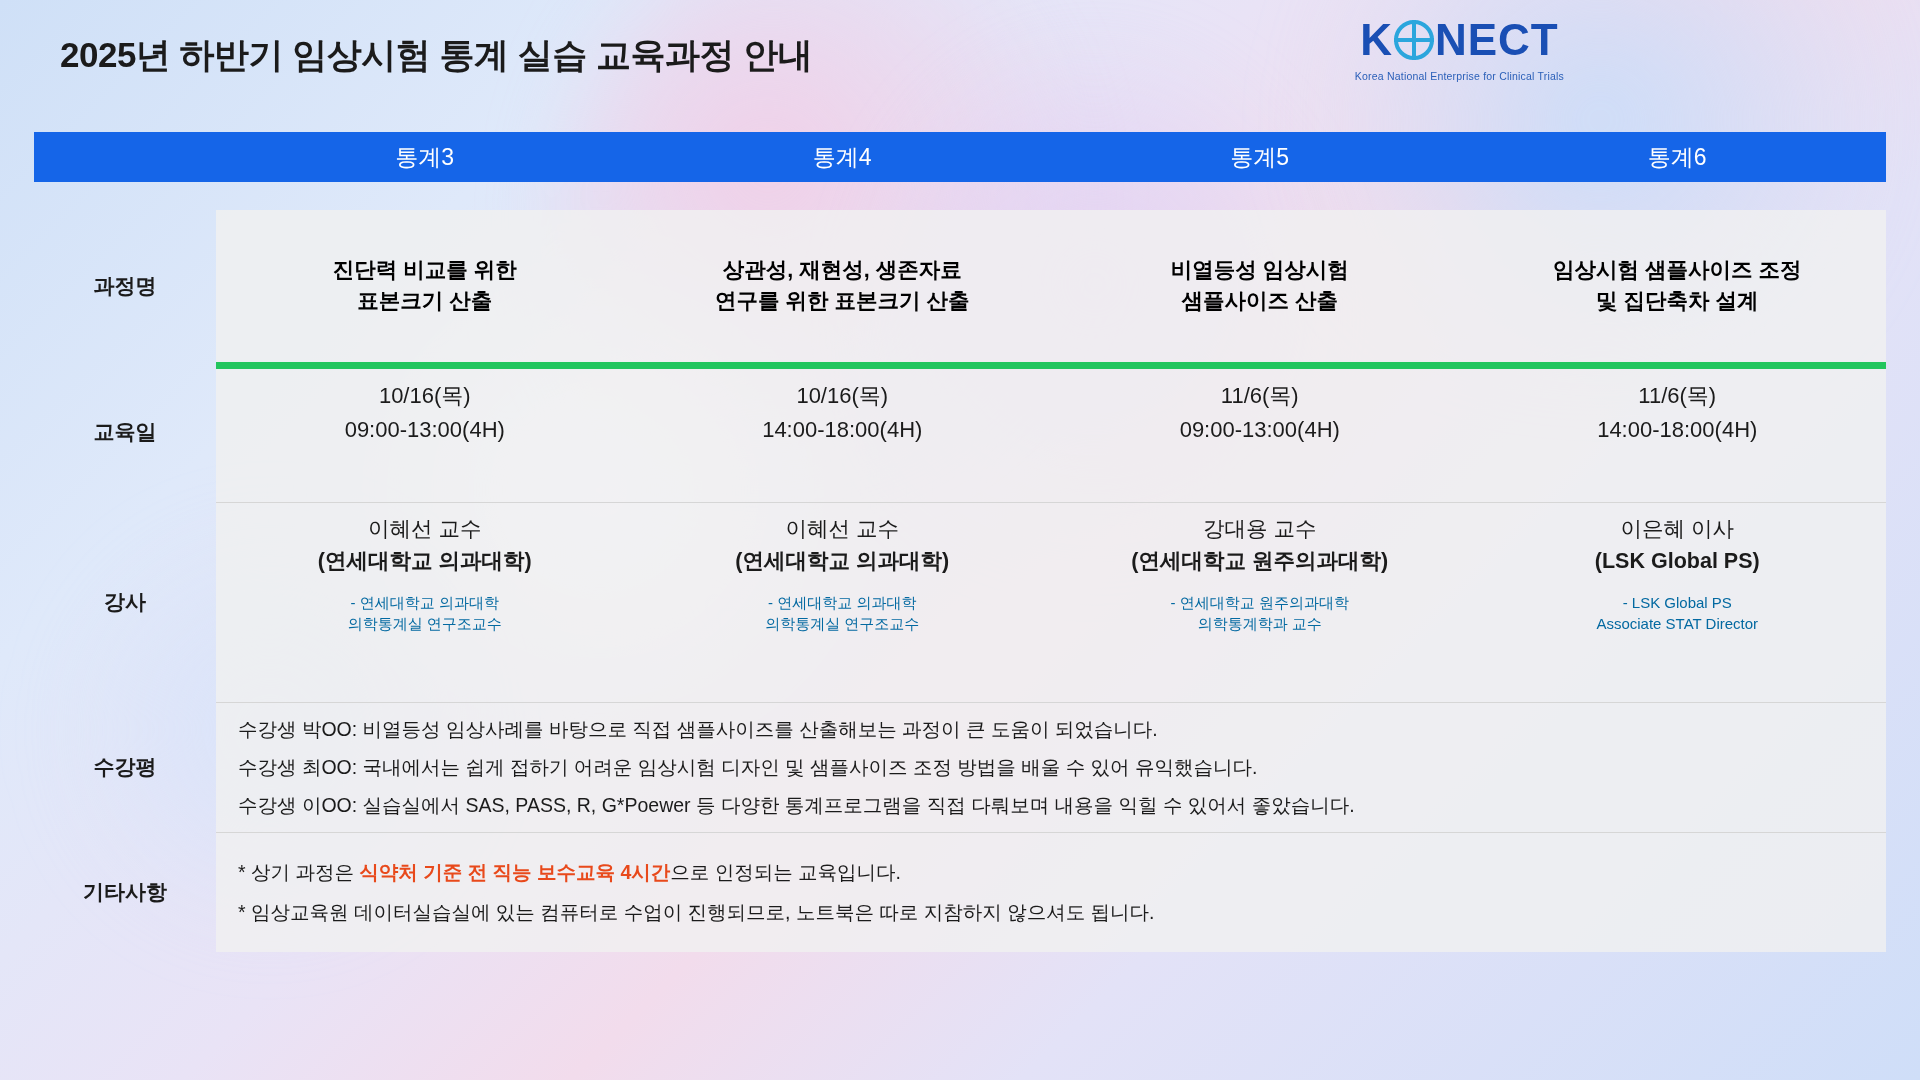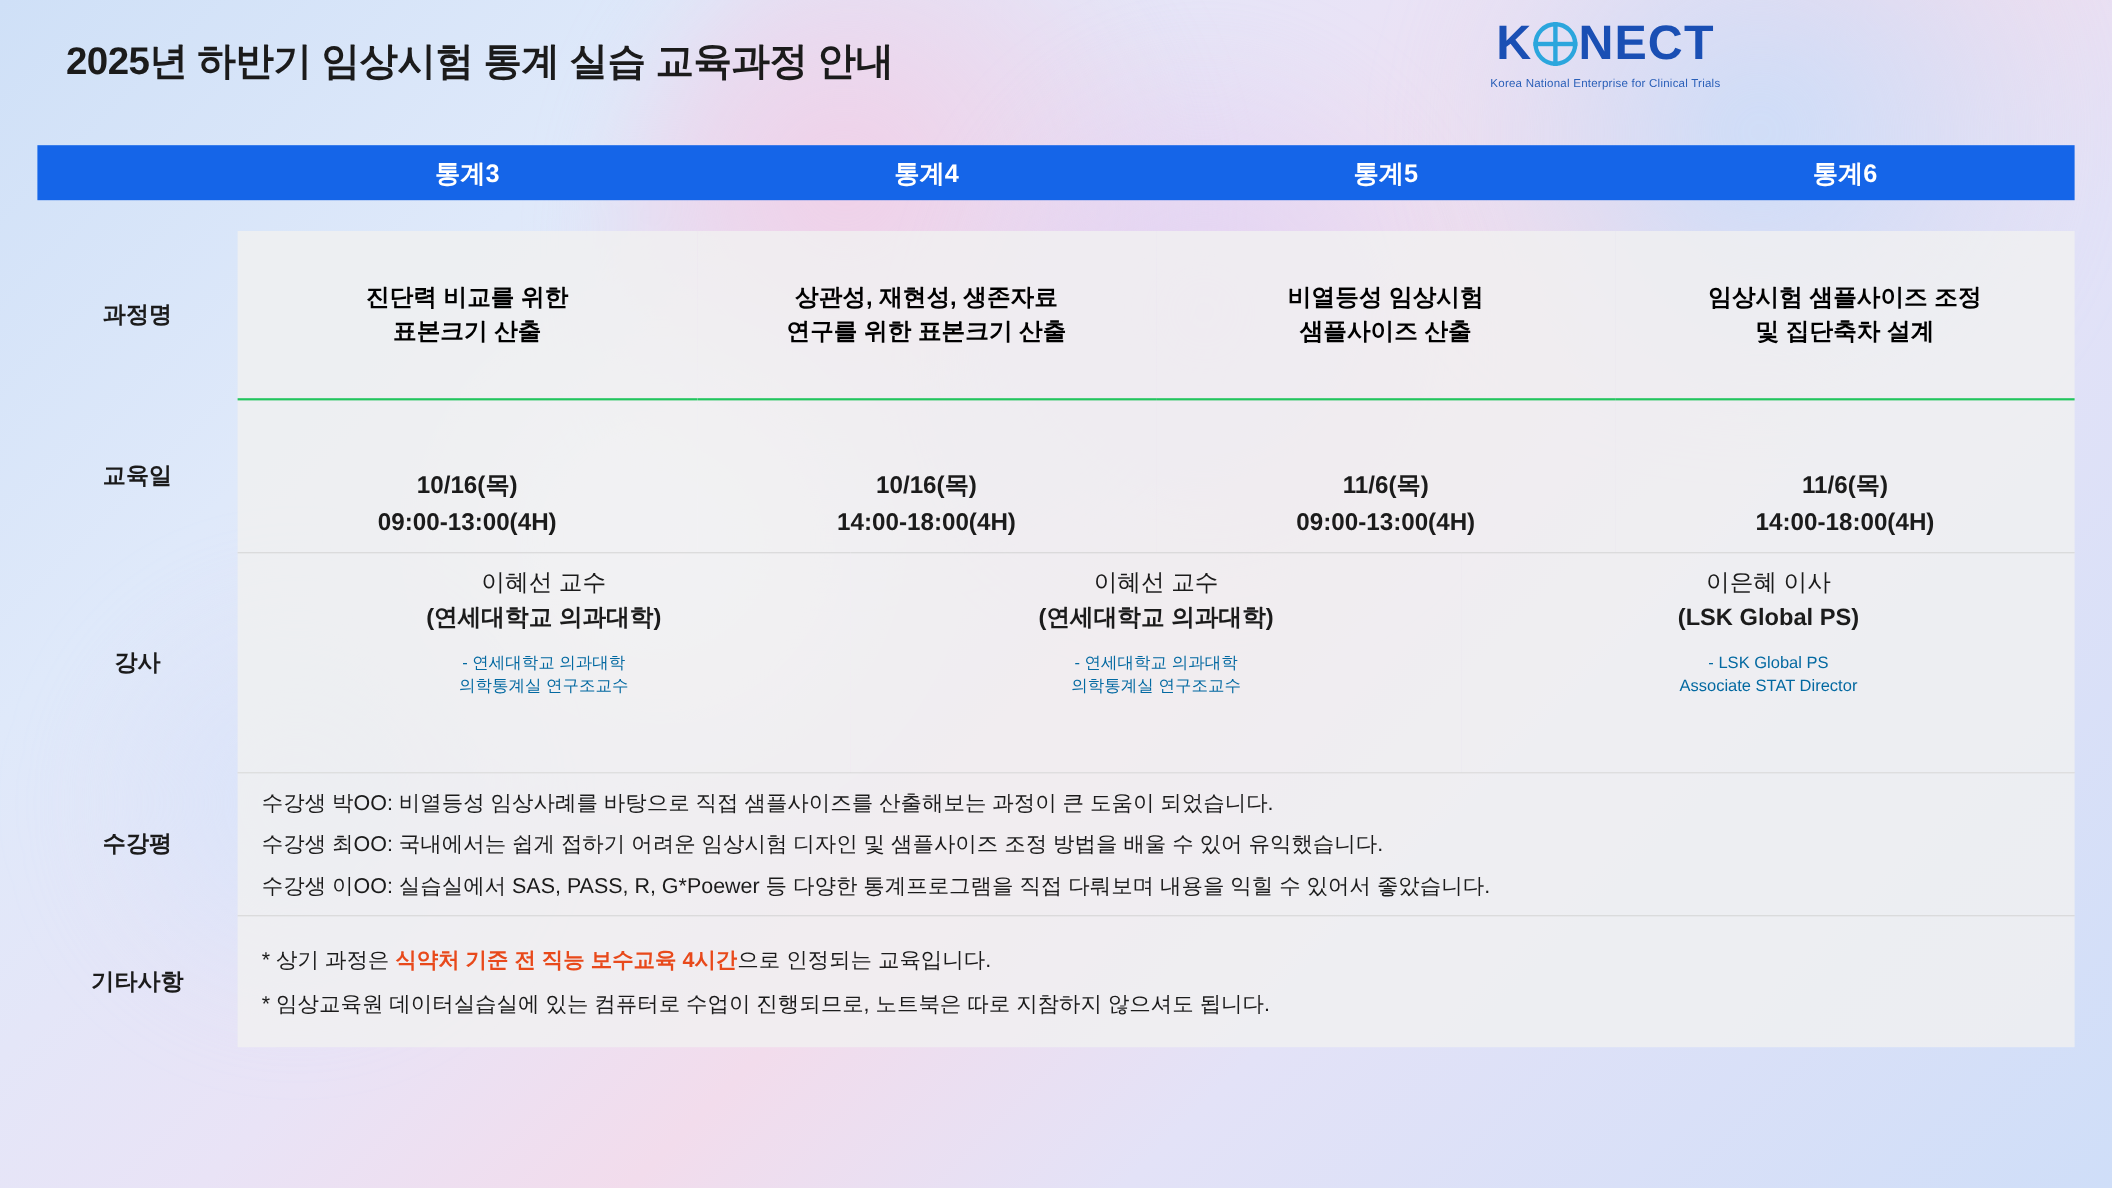--- a/index.html
+++ b/index.html
@@ -82,21 +82,21 @@
     left: 34px; top: 132px;
     width: 1852px; height: 50px;
     background: #1565E8;
     display: flex;
   }
   .colhead .spacer { width: 182px; flex: 0 0 182px; }
   .colhead .ch {
     flex: 1 1 0;
     color: #ffffff;
     font-size: 23px;
-    font-weight: bold;
+    font-weight: normal;
     display: flex;
     align-items: center;
     justify-content: center;
   }
 
   
   .grid {
     position: absolute;
     left: 34px; top: 210px;
     width: 1852px;
@@ -114,21 +114,21 @@
   .cell {
     flex: 1 1 0;
     background: rgba(240,240,240,0.82);
     text-align: center;
     padding: 10px 12px;
     position: relative;
   }
   .row-course .cell { height: 152px; display: flex; align-items: center; justify-content: center; }
   .row-course .cell-inner { font-size: 21.5px; font-weight: bold; color: #000000; line-height: 1.45; }
 
-  .row-date .cell { height: 140px; display: flex; align-items: flex-end; justify-content: center; border-top: 2px solid #22c55e; font-weight: bold; }
+  .row-date .cell { height: 140px; display: flex; align-items: flex-start; justify-content: center; border-top: 7px solid #22c55e; }
   .row-date .cell-inner { font-size: 22px; color: #1b1b1b; line-height: 1.55; }
 
   .row-inst .cell { height: 200px; display: flex; flex-direction: column; align-items: center; justify-content: flex-start; border-top: 1px solid #d6d6d6; }
   .row-inst .name { font-size: 21.5px; color: #1b1b1b; line-height: 1.5; }
   .row-inst .affil { font-size: 15px; color: #0369a1; line-height: 1.45; margin-top: 14px; }
 
   
   .row-wide { margin-top: 0; }
   .wide-cell {
     flex: 1 1 0;
@@ -243,20 +243,28 @@
       </div>
       <div class="cell">
         <div class="name">이혜선 교수</div>
         <div class="name bold">(연세대학교 의과대학)</div>
         <div class="affil">
           <div>- 연세대학교 의과대학</div>
           <div>의학통계실 연구조교수</div>
         </div>
       </div>
       <div class="cell">
+        <div class="name">강대용 교수</div>
+        <div class="name bold">(연세대학교 원주의과대학)</div>
+        <div class="affil">
+          <div>- 연세대학교 원주의과대학</div>
+          <div>의학통계학과 교수</div>
+        </div>
+      </div>
+      <div class="cell">
         <div class="name">이은혜 이사</div>
         <div class="name bold">(LSK Global PS)</div>
         <div class="affil">
           <div>- LSK Global PS</div>
           <div>Associate STAT Director</div>
         </div>
       </div>
     </div>
 
     <div class="row row-wide row-review">

